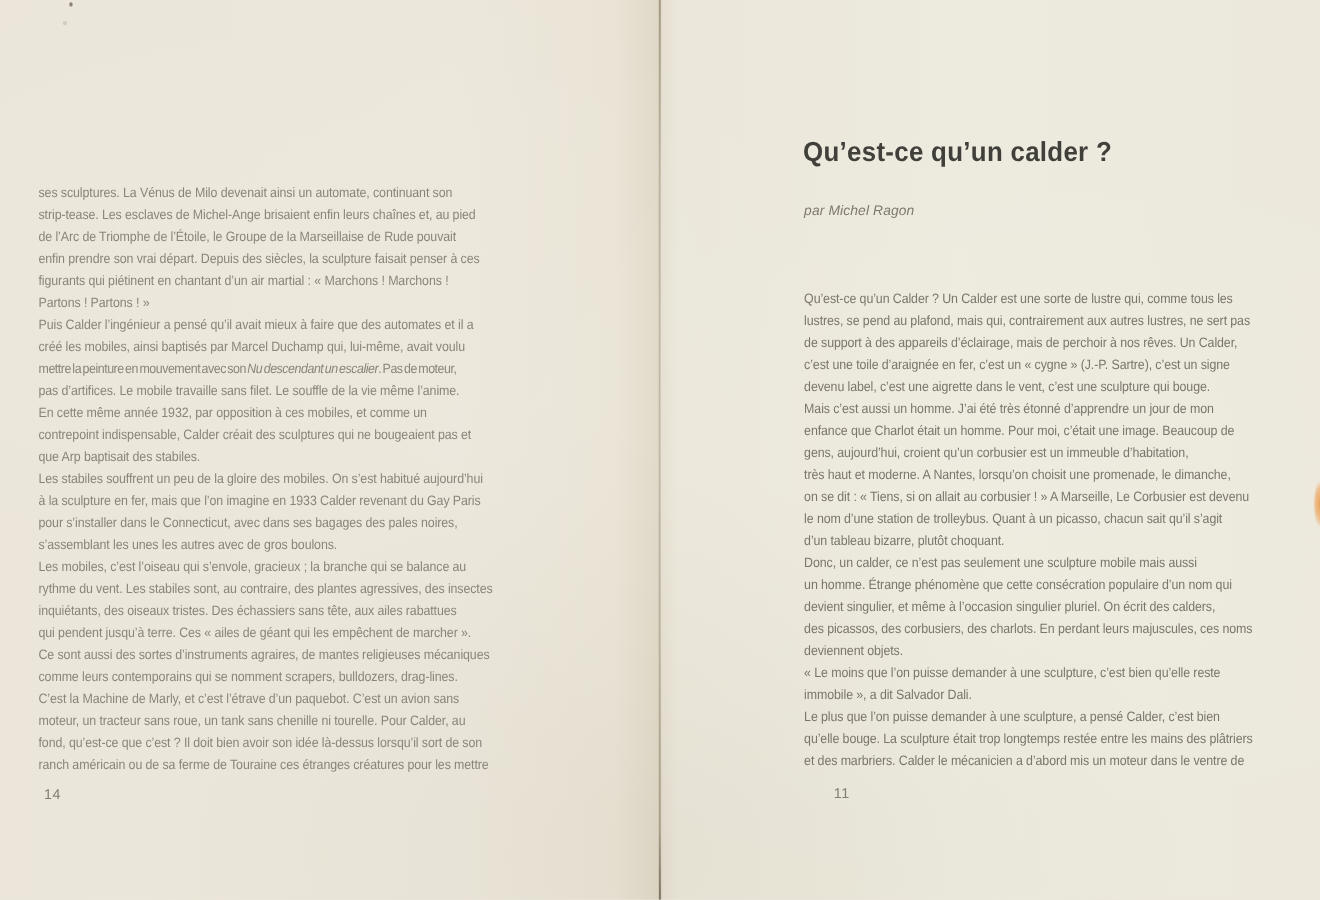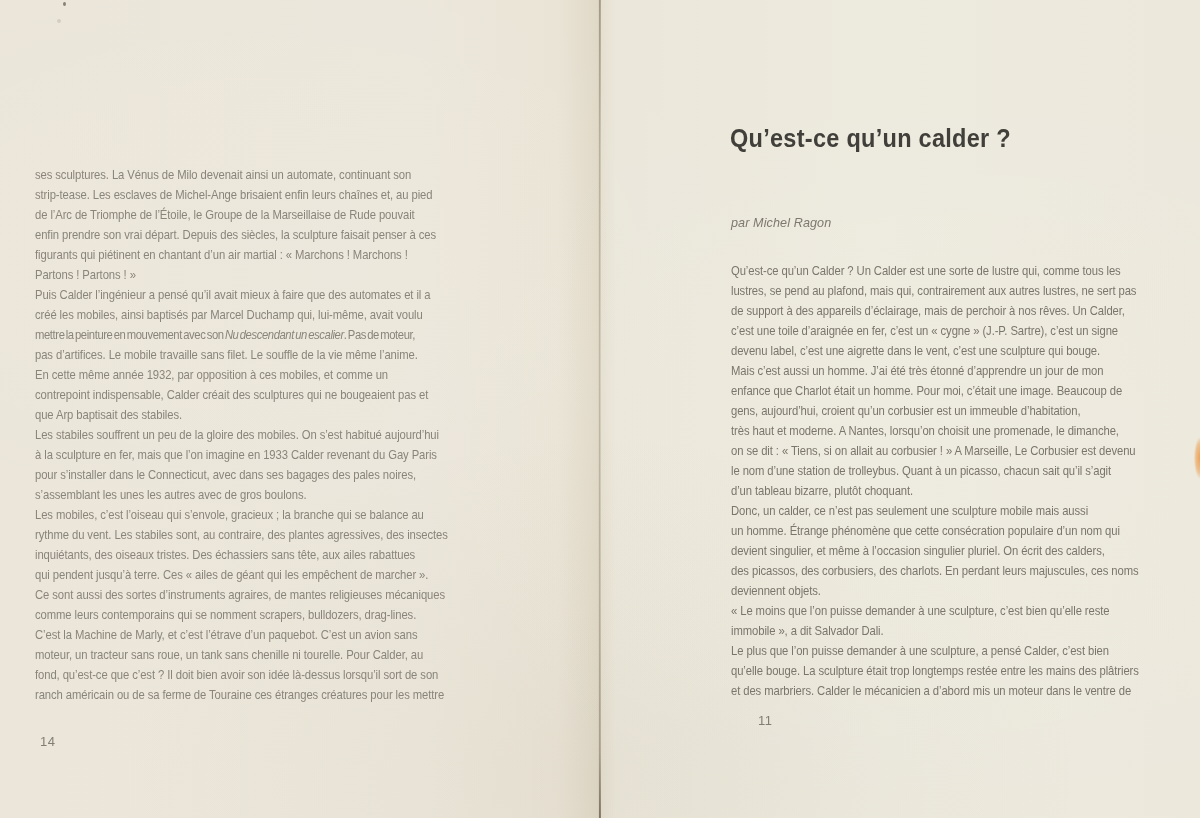--- a/index.html
+++ b/index.html
@@ -62,27 +62,27 @@
   #right-text{left:731px;top:261px;color:var(--body-text-right);}
   .title{
     position:absolute;left:730px;top:122px;z-index:4;
     font-size:25px;line-height:32px;letter-spacing:.3px;
     color:var(--title-text);white-space:nowrap;
     transform:scaleX(0.94);transform-origin:0 0;
   }
   .byline{
     position:absolute;left:731px;top:184px;z-index:4;
     font-style:italic;font-size:12.6px;letter-spacing:.1px;
-    color:#7e786e;white-space:nowrap;margin-top:32px;
+    color:#7e786e;white-space:nowrap;
   }
   .page-number{
     position:absolute;z-index:4;
     font-size:13px;color:var(--page-number);letter-spacing:.4px;
   }
-  #page-number-left{left:40px;top:714px;margin-top:20px;}
+  #page-number-left{left:40px;top:714px;}
   #page-number-right{left:734px;top:713px;margin-left:24px;}
   .edge-mark{
     position:absolute;right:0;top:436px;width:7px;height:44px;z-index:5;
     background:radial-gradient(110% 60% at 100% 50%,
       var(--edge-mark-orange) 0%,
       rgba(236,160,85,.55) 55%,
       rgba(236,160,85,0) 80%);
     filter:blur(.4px);
   }
   .speck{position:absolute;border-radius:50%;z-index:5;background:#675f52;}

